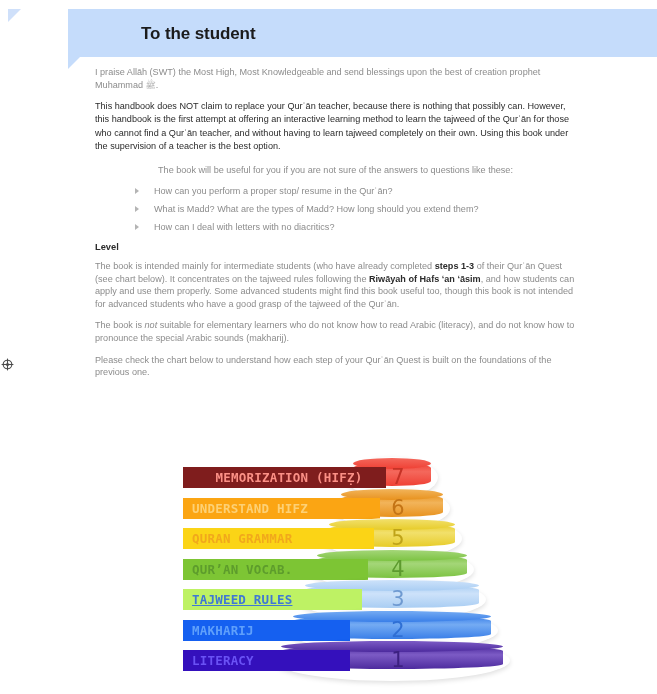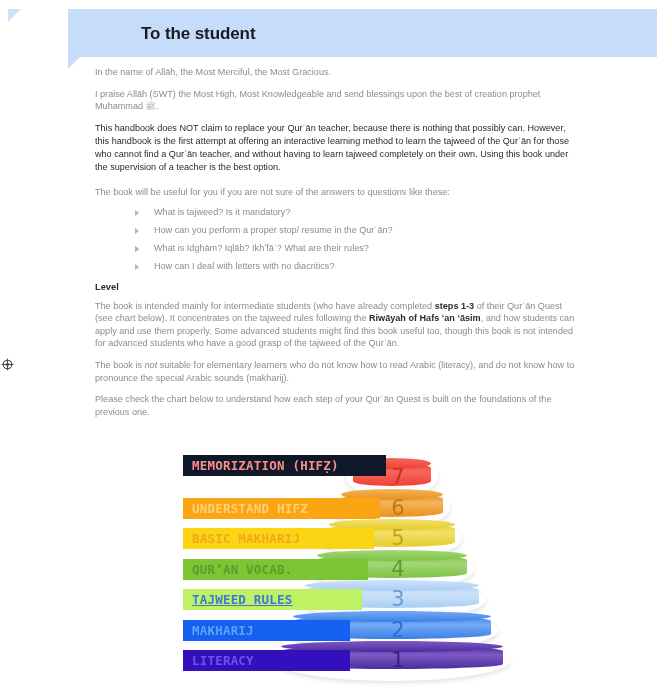--- a/index.html
+++ b/index.html
@@ -71,21 +71,21 @@
     left: 95px;
     top: 66px;
     width: 481px;
   }
   .para {
     font-size: 9.1px;
     line-height: 12.6px;
     color: #8c8c8c;
     margin: 0 0 9px 0;
   }
-  .para.tight { margin-bottom: 8px; }
+  .para.tight { margin-bottom: 8px; text-align: center; }
   .para.bold {
     color: #2b2b2b;
     font-weight: normal;
     line-height: 13.2px;
     margin-bottom: 11px;
   }
   .para b { color: #2b2b2b; font-weight: bold; }
   .para i { font-style: italic; }
   .salla {
     font-size: 8.5px;
@@ -190,68 +190,65 @@
   <svg width="13" height="13" viewBox="0 0 13 13" aria-hidden="true">
     <circle cx="6.5" cy="6.5" r="4.3" fill="none" stroke="#4a4a4a" stroke-width="1.1"></circle>
     <line x1="6.5" y1="0.6" x2="6.5" y2="12.4" stroke="#4a4a4a" stroke-width="1.1"></line>
     <line x1="0.6" y1="6.5" x2="12.4" y2="6.5" stroke="#4a4a4a" stroke-width="1.1"></line>
     <circle cx="6.5" cy="6.5" r="1.5" fill="#4a4a4a"></circle>
   </svg>
 </div>
 
 <div class="content">
 
-  <p class="para">In the name of Allāh, the Most Merciful, the Most Gracious.</p>
 
   <p class="para"><span>I praise Allāh (SWT) the Most High, Most Knowledgeable and send blessings upon the best of creation prophet Muhammad </span><span class="salla">ﷺ</span><span>.</span></p>
 
 
   <p class="para bold">This handbook does NOT claim to replace your Qurʾān teacher, because there is nothing that possibly can. However, this handbook is the first attempt at offering an interactive learning method to learn the tajweed of the Qurʾān for those who cannot find a Qurʾān teacher, and without having to learn tajweed completely on their own. Using this book under the supervision of a teacher is the best option.</p>
 
   <p class="para tight">The book will be useful for you if you are not sure of the answers to questions like these:</p>
 
   <ul class="qlist">
-    <li><span class="tri"></span><span>What is tajweed? Is it mandatory?</span></li>
     <li><span class="tri"></span><span>How can you perform a proper stop/ resume in the Qurʾān?</span></li>
-    <li><span class="tri"></span></li>
-    <li><span class="tri"></span><span>What is Idghām? Iqlāb? Ikhʻfāʾ? What are their rules?</span></li>
+    <li><span class="tri"></span><span>What is Madd? What are the types of Madd? How long should you extend them?</span></li>
     <li><span class="tri"></span><span>How can I deal with letters with no diacritics?</span></li>
   </ul>
 
   <p class="section-head">Level</p>
 
   <p class="para"><span>The book is intended mainly for intermediate students (who have already completed </span><b>steps 1-3</b><span> of their Qurʾān Quest (see chart below). It concentrates on the tajweed rules following the </span><b>Riwāyah of Hafs ʻan ʻāsim</b><span>, and how students can apply and use them properly. Some advanced students might find this book useful too, though this book is not intended for advanced students who have a good grasp of the tajweed of the Qurʾān.</span></p>
 
   <p class="para"><span>The book is </span><i>not</i><span> suitable for elementary learners who do not know how to read Arabic (literacy), and do not know how to pronounce the special Arabic sounds (makharij).</span></p>
 
   <p class="para">Please check the chart below to understand how each step of your Qurʾān Quest is built on the foundations of the previous one.</p>
 
 </div>
 
 <div class="chart">
     <div class="tier">
       <div class="disc-halo" style="left: 176px; top: 2px; width: 92px; height: 41px; box-shadow: rgba(0, 0, 0, 0.13) 0px 2px 5px;"></div>
       <div class="disc" style="left: 183px; top: 8px; width: 78px; height: 23px; background: linear-gradient(rgb(239, 64, 52) 0%, rgb(244, 104, 92) 38%, rgb(239, 64, 52) 100%);"></div>
       <div style="position: absolute; left: 183px; top: 3px; width: 78px; height: 11px; border-radius: 50%; background: linear-gradient(rgb(244, 104, 92), rgb(239, 64, 52));"></div>
       <div class="disc-num" style="left: 216px; top: 10px; width: 24px; color: rgb(198, 50, 38);">7</div>
-      <div class="tier-bar" style="left: 13px; top: 0; width: 203px; background: #0f172a; color: rgb(251, 144, 134);">MEMORIZATION (HIFẒ)</div>
+      <div class="tier-bar" style="left: 13px; top: 12px; width: 203px; background: #7f1d1d; color: rgb(251, 144, 134); text-align: center;">MEMORIZATION (HIFẒ)</div>
     </div>
     <div class="tier">
       <div class="disc-halo" style="left: 164px; top: 32.5px; width: 116px; height: 41px; box-shadow: rgba(0, 0, 0, 0.13) 0px 2px 5px;"></div>
       <div class="disc" style="left: 171px; top: 38.5px; width: 102px; height: 23px; background: linear-gradient(rgb(232, 146, 30) 0%, rgb(242, 180, 90) 38%, rgb(232, 146, 30) 100%);"></div>
       <div style="position: absolute; left: 171px; top: 33.5px; width: 102px; height: 11px; border-radius: 50%; background: linear-gradient(rgb(242, 180, 90), rgb(232, 146, 30));"></div>
       <div class="disc-num" style="left: 216px; top: 40.5px; width: 24px; color: rgb(196, 116, 21);">6</div>
       <div class="tier-bar" style="left: 13px; top: 42.5px; width: 197px; background: rgb(251, 165, 19); color: rgb(253, 209, 118);">UNDERSTAND HIFZ</div>
     </div>
     <div class="tier">
       <div class="disc-halo" style="left: 152px; top: 63px; width: 140px; height: 41px; box-shadow: rgba(0, 0, 0, 0.13) 0px 2px 5px;"></div>
       <div class="disc" style="left: 159px; top: 69px; width: 126px; height: 23px; background: linear-gradient(rgb(231, 204, 41) 0%, rgb(242, 224, 107) 38%, rgb(231, 204, 41) 100%);"></div>
       <div style="position: absolute; left: 159px; top: 64px; width: 126px; height: 11px; border-radius: 50%; background: linear-gradient(rgb(242, 224, 107), rgb(231, 204, 41));"></div>
       <div class="disc-num" style="left: 216px; top: 71px; width: 24px; color: rgb(191, 163, 24);">5</div>
-      <div class="tier-bar" style="left: 13px; top: 73px; width: 191px; background: rgb(251, 212, 22); color: rgb(241, 168, 28);">BASIC MAKHARIJ</div>
+      <div class="tier-bar" style="left: 13px; top: 73px; width: 191px; background: rgb(251, 212, 22); color: rgb(241, 168, 28);">QURAN GRAMMAR</div>
     </div>
     <div class="tier">
       <div class="disc-halo" style="left: 140px; top: 93.5px; width: 164px; height: 41px; box-shadow: rgba(0, 0, 0, 0.13) 0px 2px 5px;"></div>
       <div class="disc" style="left: 147px; top: 99.5px; width: 150px; height: 23px; background: linear-gradient(rgb(124, 195, 66) 0%, rgb(164, 214, 120) 38%, rgb(124, 195, 66) 100%);"></div>
       <div style="position: absolute; left: 147px; top: 94.5px; width: 150px; height: 11px; border-radius: 50%; background: linear-gradient(rgb(164, 214, 120), rgb(124, 195, 66));"></div>
       <div class="disc-num" style="left: 216px; top: 101.5px; width: 24px; color: rgb(93, 154, 46);">4</div>
       <div class="tier-bar" style="left: 13px; top: 103.5px; width: 185px; background: rgb(125, 197, 52); color: rgb(93, 156, 44);">QUR’AN VOCAB.</div>
     </div>
     <div class="tier">
       <div class="disc-halo" style="left: 128px; top: 124px; width: 188px; height: 41px; box-shadow: rgba(0, 0, 0, 0.13) 0px 2px 5px;"></div>

